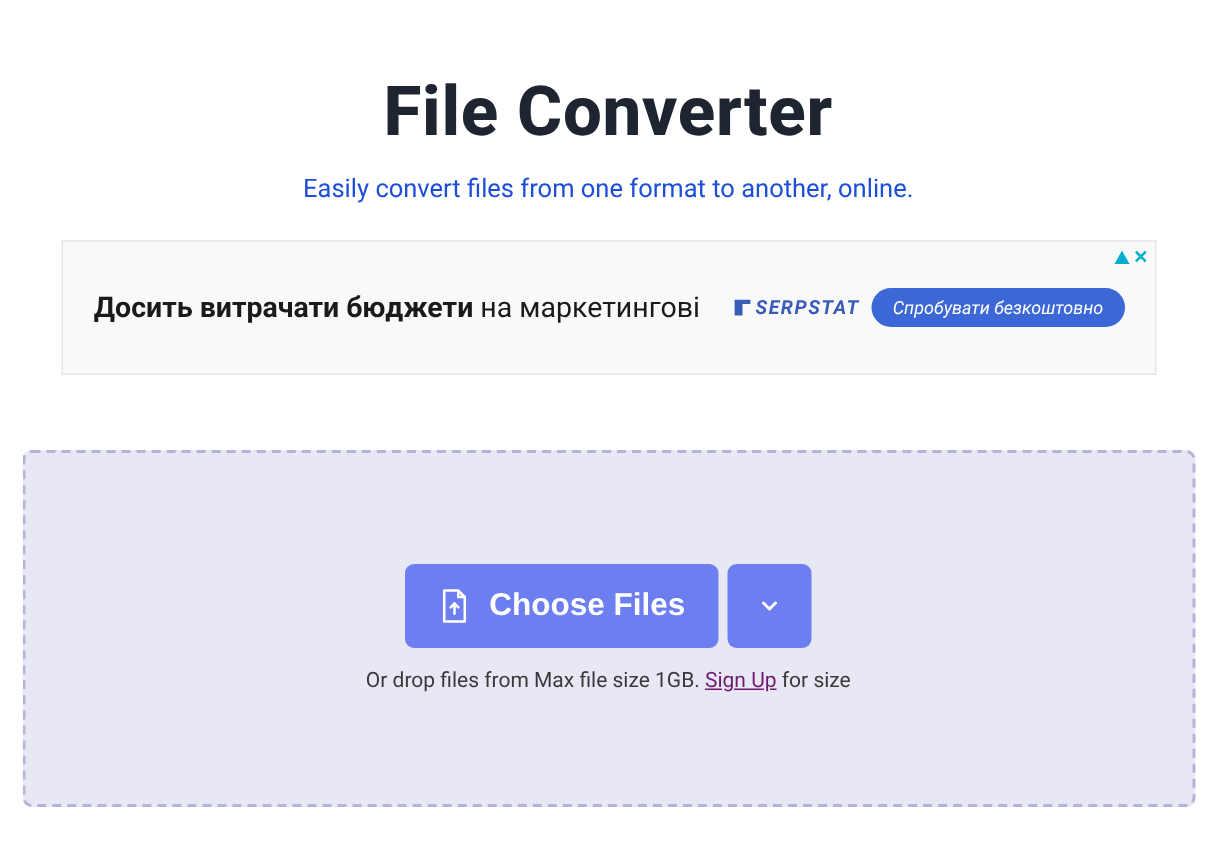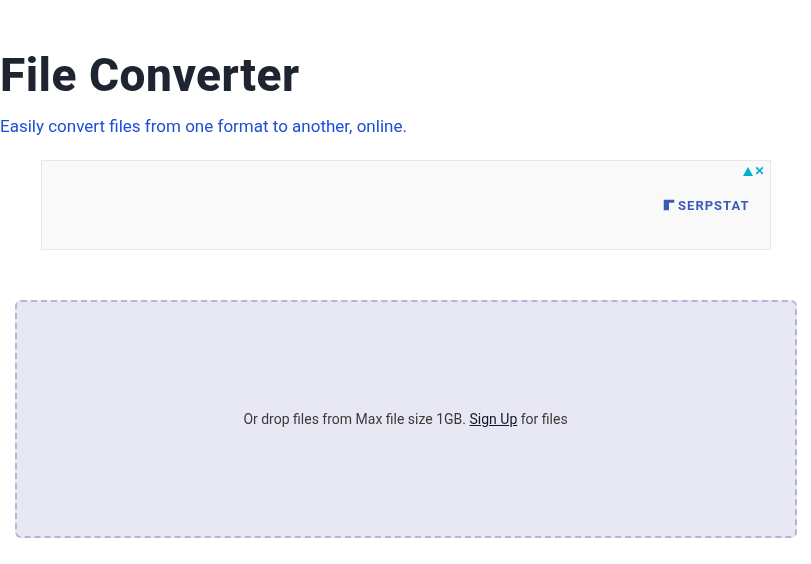--- a/index.html
+++ b/index.html
@@ -9,21 +9,21 @@
       color: #1a1a2e;
       width: 811px;
       height: 564px;
       overflow: hidden;
     }
     .container {
       width: 100%;
       padding: 0;
     }
     .hero {
-      text-align: left;
+      text-align: center;
       padding-top: 48px;
     }
     .title {
       font-size: 46px;
       font-weight: 800;
       letter-spacing: 0.5px;
       color: #1e2430;
       margin-bottom: 14px;
     }
     .subtitle {
@@ -73,20 +73,21 @@
       color: #1a1a1a;
       flex: 1;
     }
     .ad-text .bold { font-weight: 700; }
     .ad-right {
       display: flex;
       flex-direction: row;
       align-items: center;
       gap: 8px;
       margin-left: 20px;
+      font-style: italic;
     }
     .ad-logo {
       display: flex;
       align-items: center;
       gap: 2px;
       font-size: 13px;
       font-weight: 700;
       letter-spacing: 1px;
       color: #3b5bb8;
     }
@@ -143,52 +144,72 @@
       align-items: center;
       justify-content: center;
       cursor: pointer;
     }
     .dropdown-btn svg { width: 16px; height: 16px; }
     .drop-text {
       font-size: 14px;
       color: #3a3a3a;
     }
     .drop-text a {
-      color: #0f172a;
+      color: #701a75;
       text-decoration: underline;
     }
   </style>
 </head>
 <body>
 
 <div class="container">
 
   <div class="hero">
     <h1 class="title">File Converter</h1>
     <p class="subtitle">Easily convert files from one format to another, online.</p>
 
     <div class="ad-banner">
       <div class="ad-close">
         <span><span class="ad-triangle"></span></span>
         <span class="ad-x">✕</span>
       </div>
       <div class="ad-text">
+        <div>
+          <span class="bold">Досить витрачати бюджети</span><span> на маркетингові</span>
+        </div>
       </div>
       <div class="ad-right">
         <div class="ad-logo">
           <svg width="14" height="14" viewBox="0 0 24 24">
             <path d="M3 3 L21 3 L21 8 L12 8 L12 21 L3 21 Z" fill="#3b5bb8"></path>
           </svg>
           <span>SERPSTAT</span>
         </div>
+        <div class="ad-cta">Спробувати безкоштовно</div>
       </div>
     </div>
   </div>
 
   <div class="dropzone-wrap">
     <div class="dropzone">
+      <div class="choose-group">
+        <button class="choose-btn">
+          <svg viewBox="0 0 24 28" fill="none" stroke="white" stroke-width="2">
+            <path d="M4 2 L15 2 L20 7 L20 26 L4 26 Z" stroke-linejoin="round"></path>
+            <path d="M15 2 L15 7 L20 7"></path>
+            <path d="M12 20 L12 12" stroke-linecap="round"></path>
+            <path d="M9 15 L12 12 L15 15" stroke-linecap="round" stroke-linejoin="round"></path>
+          </svg>
+          <span>Choose Files</span>
+        </button>
+        <button class="dropdown-btn">
+          <svg viewBox="0 0 24 24" fill="none" stroke="white" stroke-width="3">
+            <path d="M6 9 L12 15 L18 9" stroke-linecap="round" stroke-linejoin="round"></path>
+          </svg>
+        </button>
+      </div>
       <div class="drop-text">
-        <span>Or drop files from Max file size 1GB. </span><a href="#">Sign Up</a><span> for files</span>
+        <span>Or drop files from Max file size 1GB. </span><a href="#">Sign Up</a><span> for size</span>
       </div>
     </div>
   </div>
 
 </div>
 
 </body></html>

